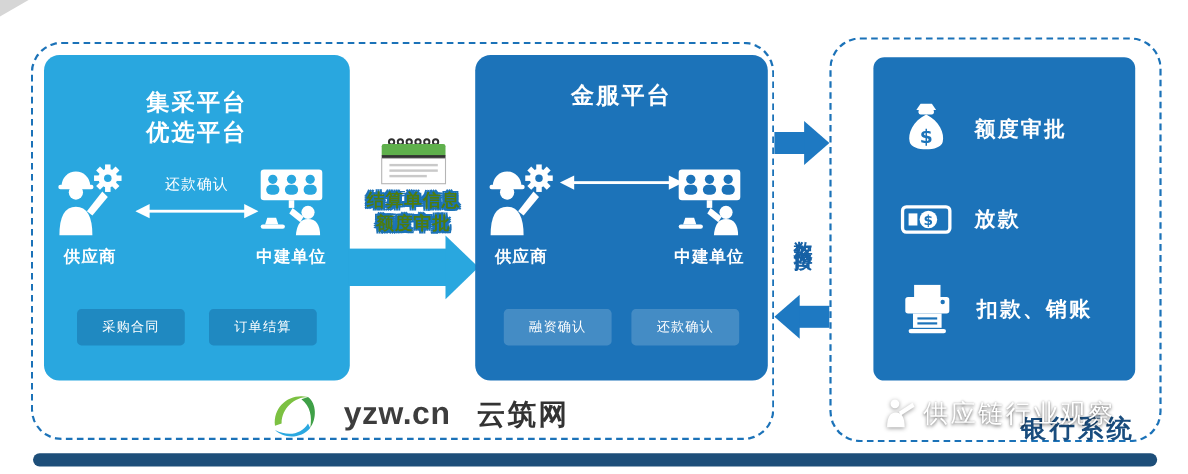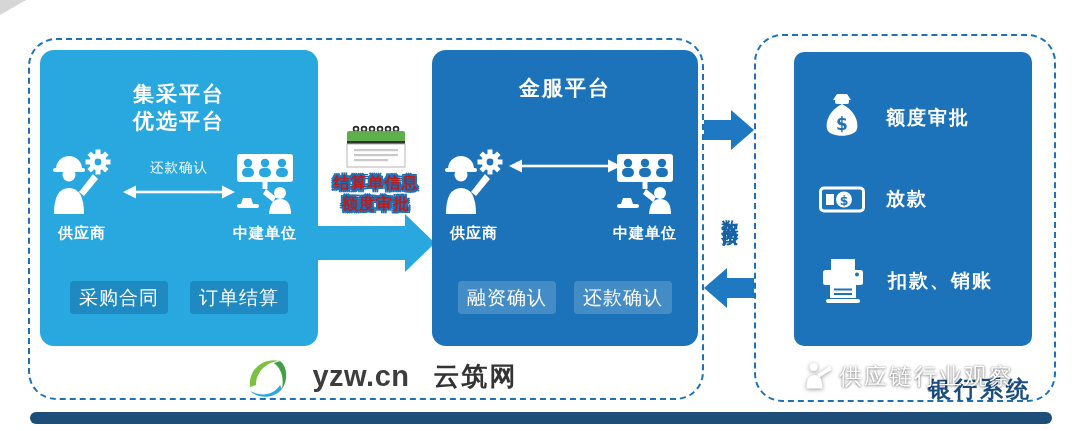--- a/index.html
+++ b/index.html
@@ -30,30 +30,30 @@
   .actor.a-left  { left:0; }
   .actor.a-right { right:11px; }
   .icon-box { height:68px; display:flex; align-items:flex-end; justify-content:center; }
   .actor-label { margin-top:10px; font-size:15px; font-weight:bold; letter-spacing:1px; }
 
   .flow { position:absolute; left:50%; top:109px; transform:translateX(-50%); text-align:center; width:130px; }
   .flow-label { font-size:13.5px; margin-bottom:8px; letter-spacing:1px; white-space:nowrap; }
   .flow svg { display:block; margin:0 auto; }
 
   .btn-row { position:absolute; left:8px; right:8px; bottom:32px; display:flex; justify-content:space-evenly; }
-  .btn { width:98px; height:33px; line-height:33px; text-align:center; font-size:19px;
+  .btn { width:98px; height:33px; line-height:33px; text-align:center; font-size:12px;
          color:#fff; border-radius:4px; letter-spacing:1px; }
   .panel.light .btn { background:rgba(10,70,125,0.30); }
   .panel.dark  .btn { background:rgba(255,255,255,0.18); }
 
   
   .transfer-calendar { position:absolute; left:344px; top:124px; }
   .transfer-text {
     position:absolute; left:314px; top:172px; width:124px; text-align:center;
-    font-size:16px; line-height:21px; font-weight:bold; color:#b91c1c; letter-spacing:1px;
+    font-size:16px; line-height:21px; font-weight:bold; color:#4d7c0f; letter-spacing:1px;
     text-shadow:-2px -2px 0 #1B72B8, 2px -2px 0 #1B72B8, -2px 2px 0 #1B72B8, 2px 2px 0 #1B72B8,
                 -2px 0 0 #1B72B8, 2px 0 0 #1B72B8, 0 -2px 0 #1B72B8, 0 2px 0 #1B72B8;
   }
   .t-arrow { position:absolute; left:317px; top:214px; width:118px; height:58px; }
   .t-arrow .t-body { position:absolute; left:0; top:12px; width:89px; height:34px; background:#29A7DF; }
   .t-arrow .t-head { position:absolute; left:88px; top:0; width:0; height:0;
                      border-top:29px solid transparent; border-bottom:29px solid transparent;
                      border-left:30px solid #29A7DF; }
 
   

